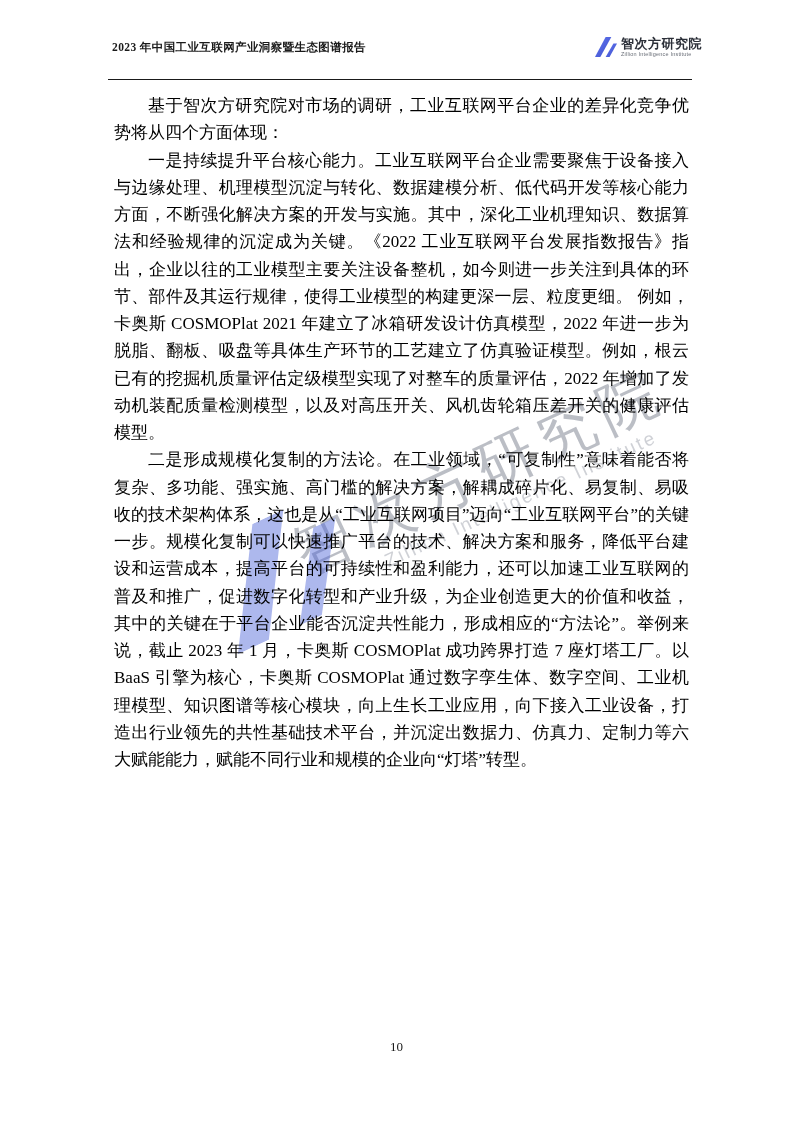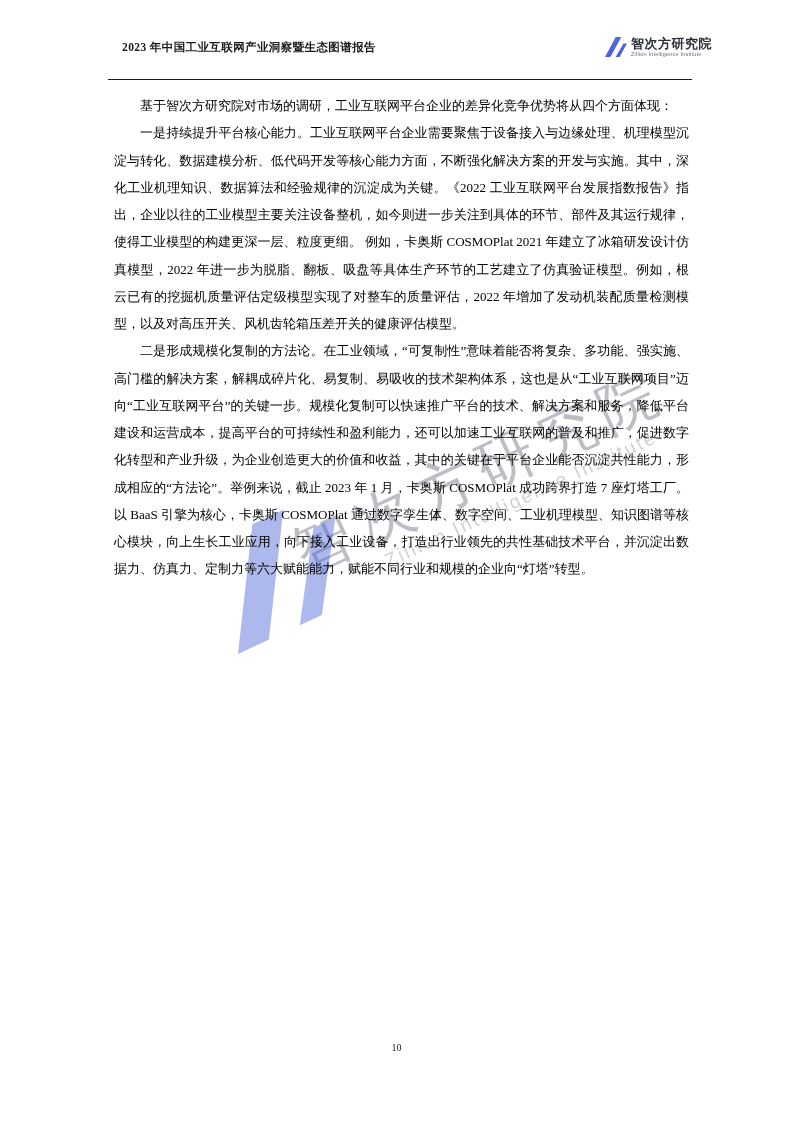--- a/index.html
+++ b/index.html
@@ -10,21 +10,21 @@
     background: #ffffff;
     margin: 0 auto;
     overflow: hidden;
     font-family: "Liberation Serif", "DejaVu Serif", serif;
     color: #000;
   }
 
   
   .header {
     position: absolute;
-    left: 108px;
+    left: 98px;
     top: 33px;
     width: 596px;
     height: 40px;
   }
   .header-title {
     position: absolute;
     left: 14px;
     top: 7px;
     font-size: 11.5px;
     font-weight: bold;
@@ -98,37 +98,37 @@
   
   .doc-body {
     position: absolute;
     left: 114px;
     top: 92px;
     width: 575px;
     z-index: 1;
   }
   .doc-body p {
     margin: 0;
-    font-size: 13px;
+    font-size: 17px;
     line-height: 27.25px;
     text-align: justify;
     text-justify: inter-ideograph;
     text-indent: 2em;
   }
 
   
   .footer {
     position: absolute;
     left: 0;
     top: 1037px;
     width: 100%;
     text-align: center;
     z-index: 1;
   }
-  .page-number { font-size: 10px; color: #1a1a1a; }
+  .page-number { font-size: 13px; color: #1a1a1a; }
 </style>
 </head>
 <body>
 
 <div class="page">
 
   <div class="header">
     <div class="header-title">2023 年中国工业互联网产业洞察暨生态图谱报告</div>
     <div class="header-logo">
       <svg class="logo-mark" viewBox="0 0 62 60" xmlns="http://www.w3.org/2000/svg">

